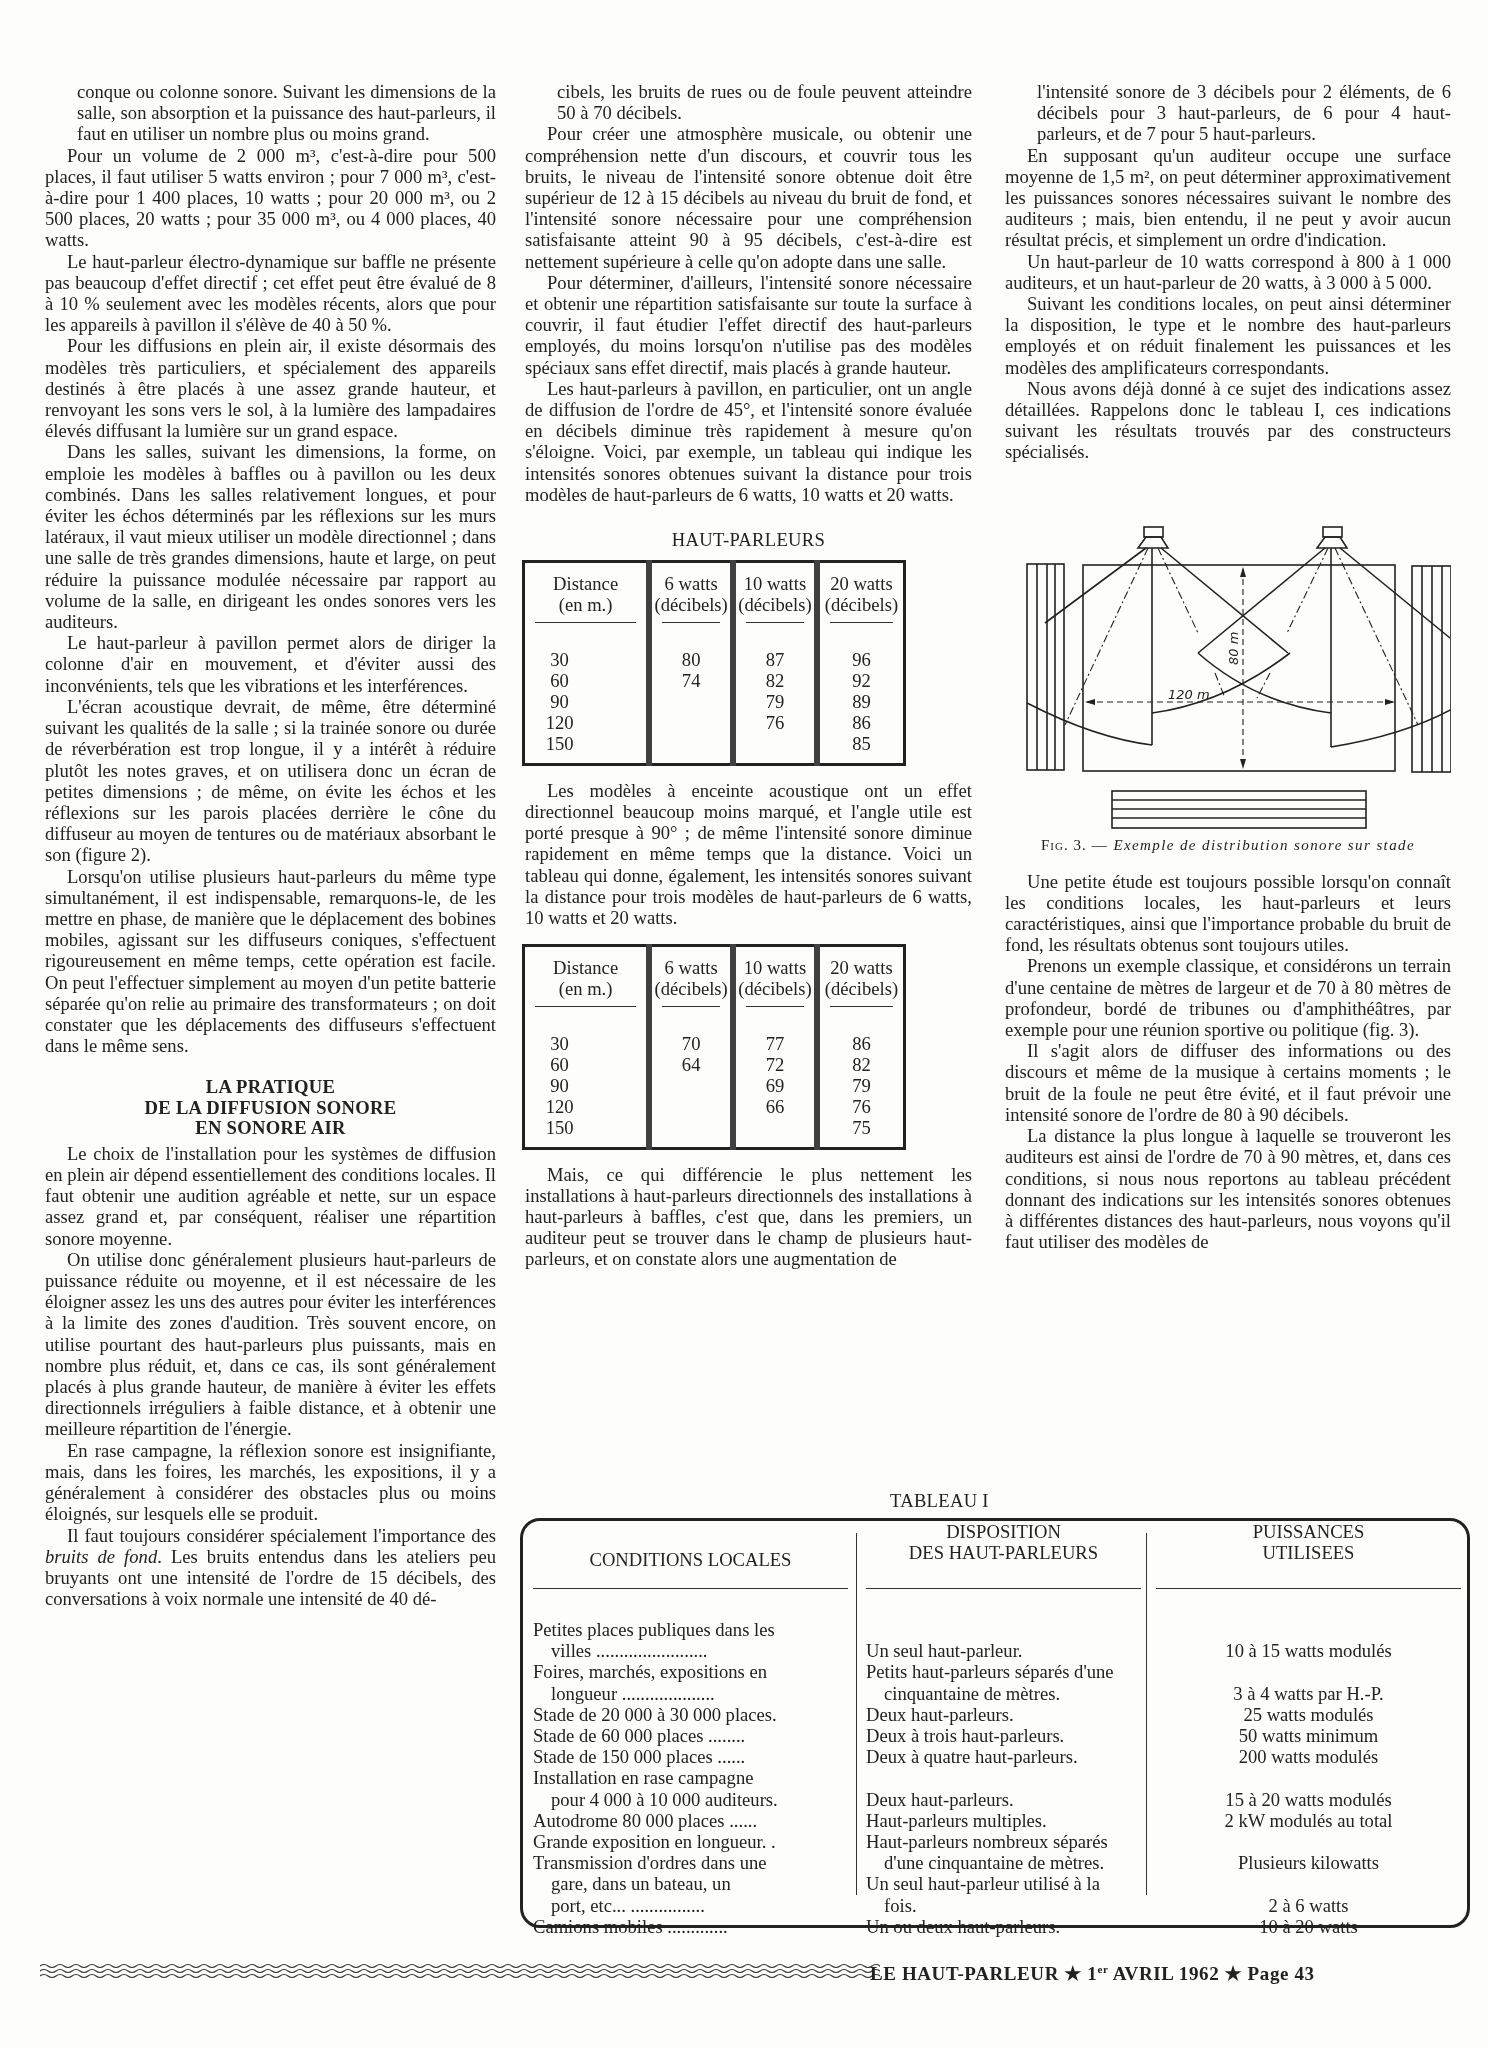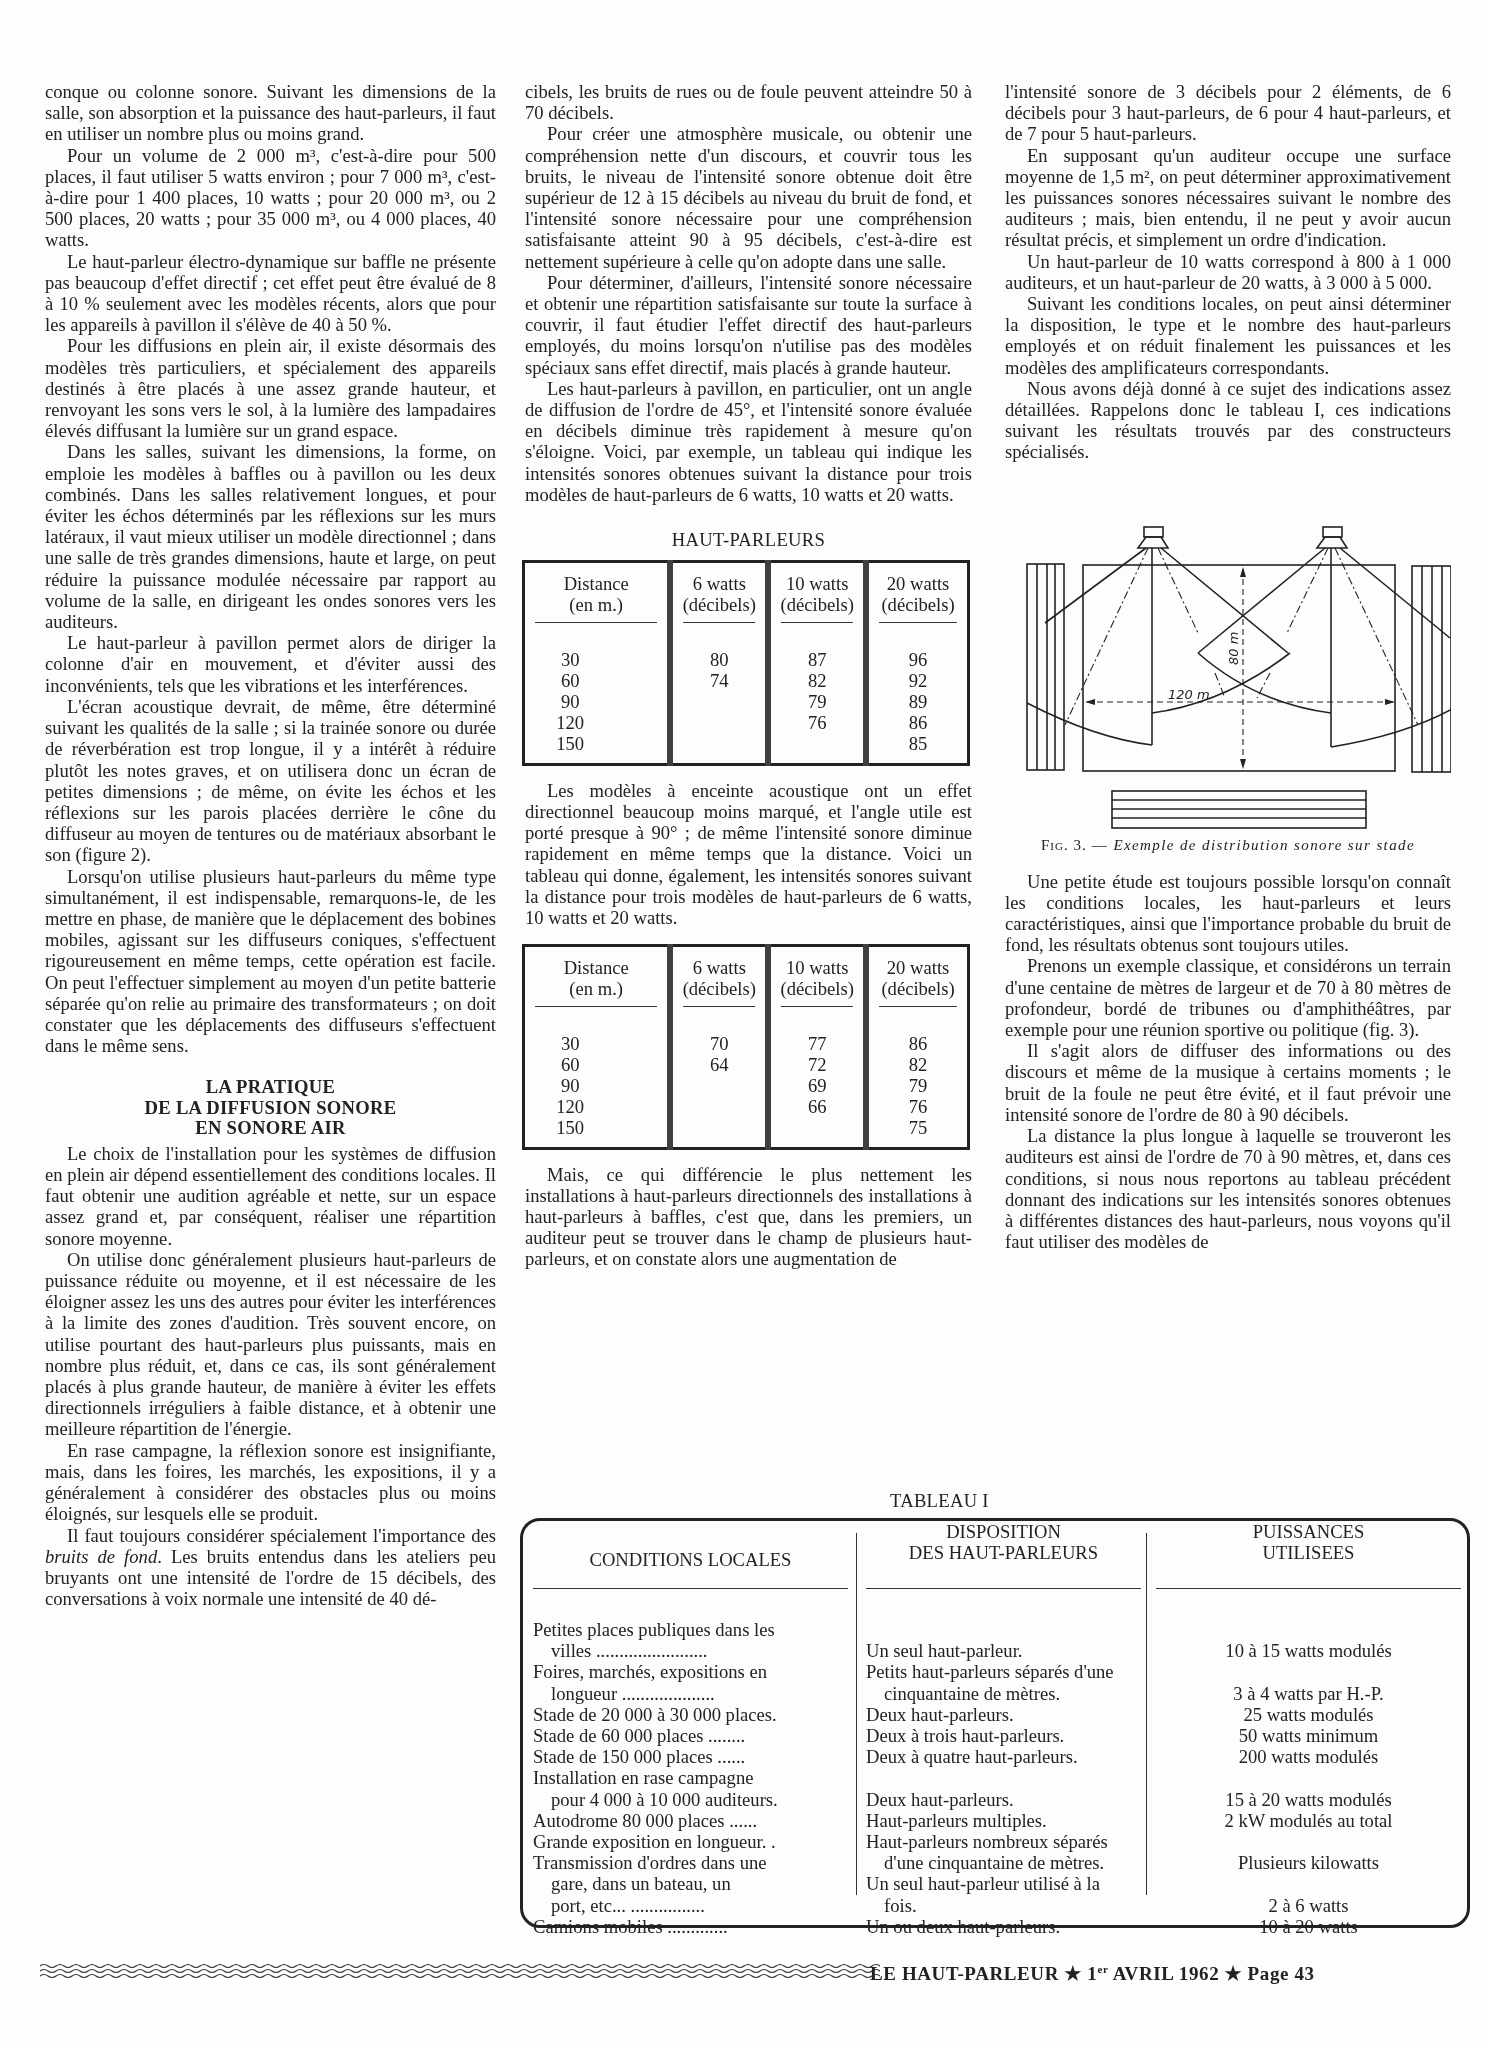--- a/index.html
+++ b/index.html
@@ -1,26 +1,26 @@
 <!DOCTYPE html>
 <html><head>
 <meta charset="utf-8">
 <style>
   * { box-sizing: border-box; margin: 0; padding: 0; }
   html, body { width: 1488px; height: 2048px; background: #fdfdfb; }
   body { position: relative; font-family: "Liberation Serif", "DejaVu Serif", serif; color: #222; overflow: hidden; }
   .col { position: absolute; font-size: 18.6px; line-height: 21.2px; text-align: justify; hyphens: manual; }
   .col p { text-indent: 22px; }
-  .col p.noindent { text-indent: 0; }
+  .col p.noindent { text-indent: 0; margin-left: 32px; }
   #col1 { left: 45px; top: 81px; width: 451px; }
   #col2 { left: 525px; top: 81px; width: 447px; }
   #col3 { left: 1005px; top: 81px; width: 446px; }
   .section-heading { font-weight: bold; text-align: center; font-size: 18.6px; line-height: 20.5px; margin: 21px 0 4px 0; letter-spacing: 0.3px; }
   .tbl-title { text-align: center; font-size: 18.6px; margin: 24px 0 10px 0; letter-spacing: 0.3px; }
-  table.db { width: 448px; border: 3px solid #222; border-collapse: collapse; margin: 0 0 14px -3px; font-size: 18.6px; line-height: 21.2px; }
+  table.db { width: 384px; border: 3px solid #222; border-collapse: collapse; margin: 0 0 14px -3px; font-size: 18.6px; line-height: 21.2px; }
   table.db td { vertical-align: top; padding: 0; }
   table.db .hdr td { text-align: center; padding-top: 10px; }
   table.db .hdr .ul { display: block; border-bottom: 1px solid #333; margin: 6px 10px 0 10px; }
   table.db .sep { border-left: 6px solid #404040; }
   table.db .body td { text-align: center; padding: 26px 0 8px 0; }
   table.db .body td.dist { text-align: center; padding-right: 52px; }
   .figure { position: relative; width: 446px; height: 330px; margin-top: 40px; }
   .figure svg { position: absolute; left: 0; top: 0; }
   .fig-caption { font-size: 15px; line-height: 16px; text-align: center; margin: 4px 0 18px 0; letter-spacing: 1.4px; }
   .fig-caption .fig-label { font-variant: small-caps; font-style: normal; letter-spacing: 1px; }

